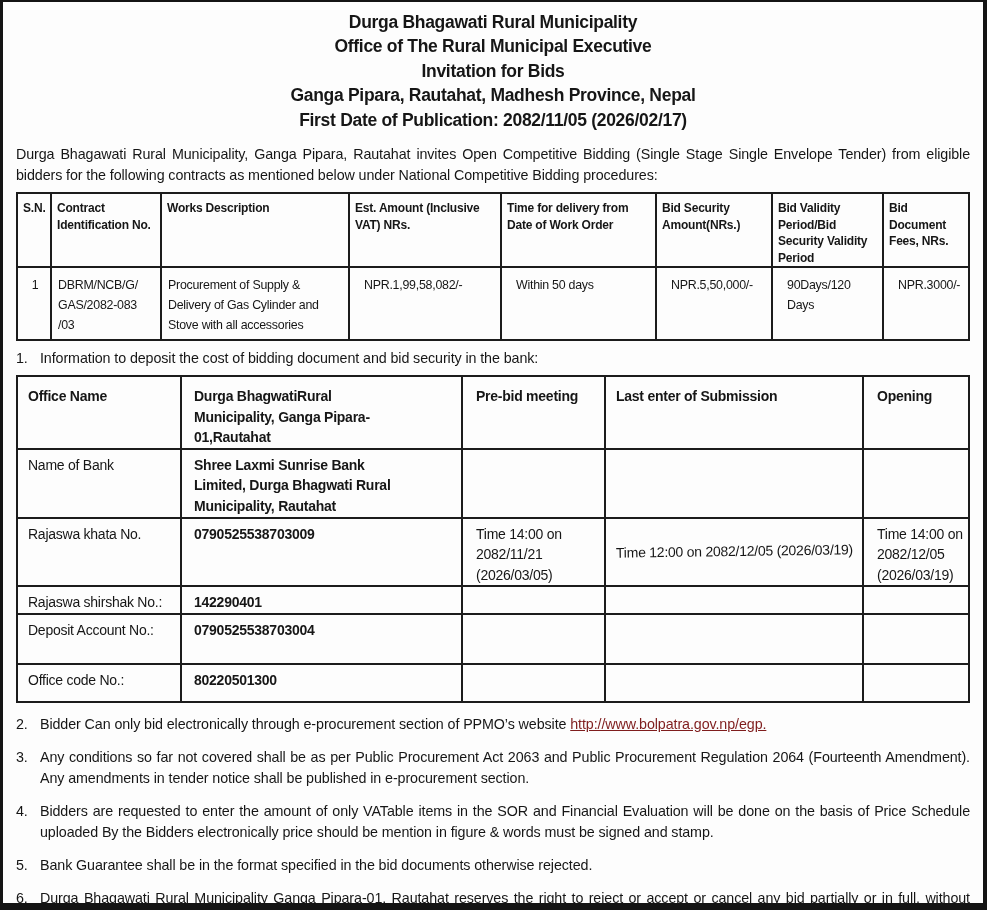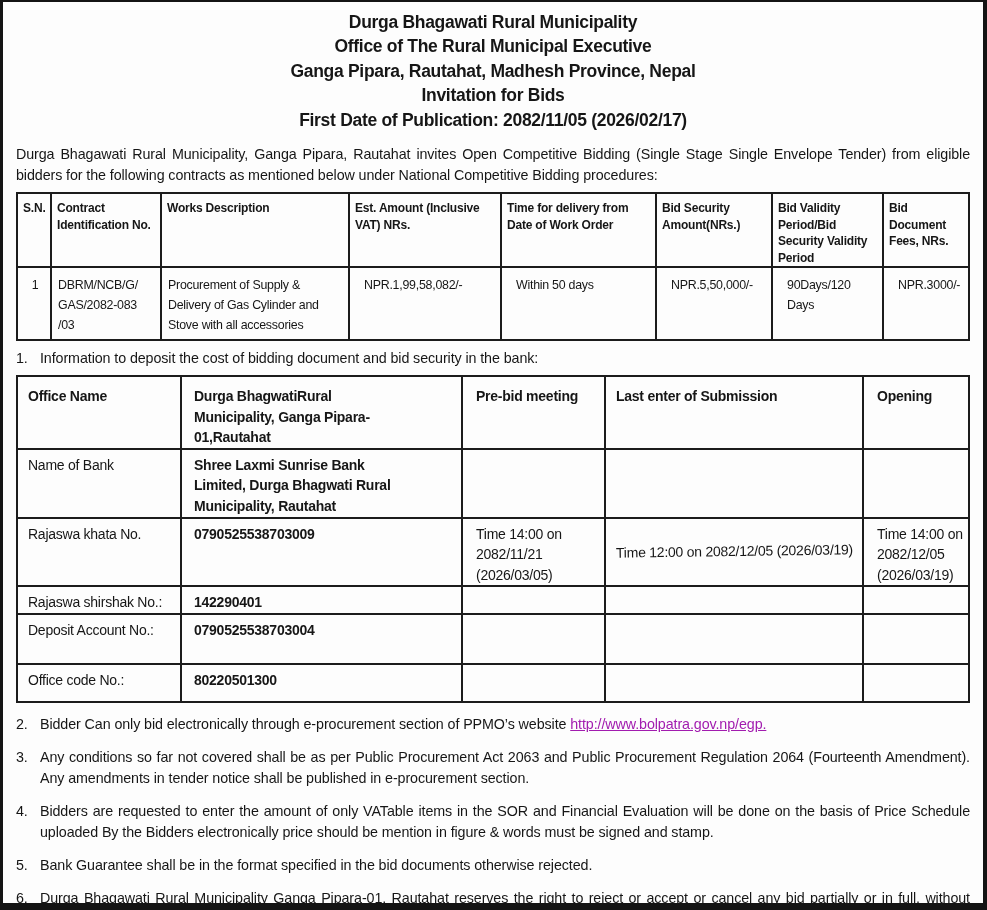--- a/index.html
+++ b/index.html
@@ -40,32 +40,32 @@
   .bank-table tr.r-deposit{ height:50px;border-radius:11px; }
   .bank-table tr.r-code{ height:38px; }
   .bank-table td.mid{ vertical-align:middle; padding-bottom:6px; }
   .narrow-wrap{ max-width:205px; }
   .skew{ display:inline-block; transform:rotate(-0.8deg); }
   
   .note{ display:flex; font-size:14.3px; line-height:21px; margin-bottom:12px; }
   .note .num{ flex:0 0 24px; }
   .note .body{ flex:1; text-align:justify; }
   .heading-note{ margin:7px 0 6px 0; }
-  .doc-link{ color:#a21caf; text-decoration:underline; }
+  .doc-link{ color:#7f1d1d; text-decoration:underline; }
 </style>
 </head>
 <body>
 
 <div class="page">
 
   <header class="doc-header">
     <div>Durga Bhagawati Rural Municipality</div>
     <div>Office of The Rural Municipal Executive</div>
+    <div>Invitation for Bids</div>
     <div>Ganga Pipara, Rautahat, Madhesh Province, Nepal</div>
-    <div>Invitation for Bids</div>
     <div>First Date of Publication: 2082/11/05 (2026/02/17)</div>
   </header>
 
   <p class="intro">Durga Bhagawati Rural Municipality, Ganga Pipara, Rautahat invites Open Competitive Bidding (Single Stage Single Envelope Tender) from eligible bidders for the following contracts as mentioned below under National Competitive Bidding procedures:</p>
 
   <table class="bid-table">
     <colgroup>
       <col style="width:34px">
         <col style="width:110px">
         <col style="width:188px">

